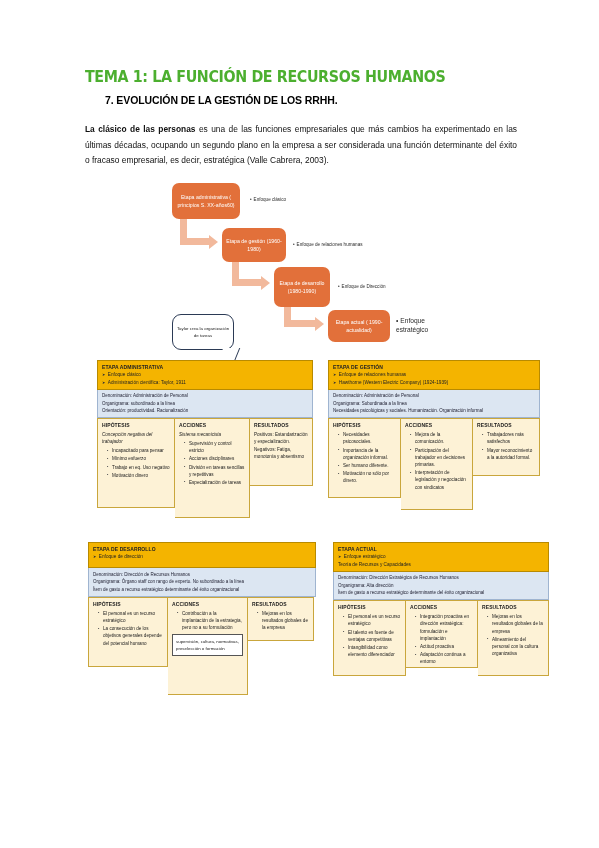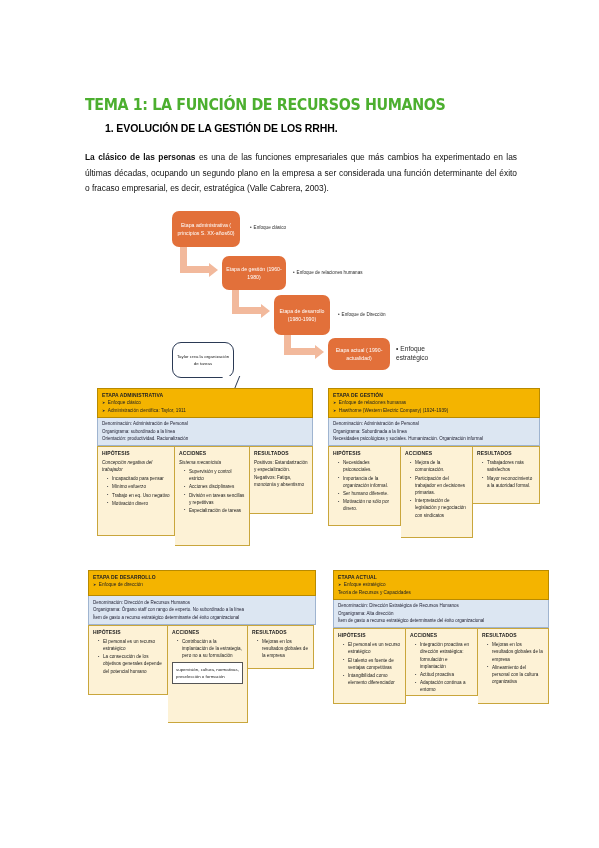--- a/index.html
+++ b/index.html
@@ -4,21 +4,21 @@
 <style>
   html,body{margin:0;padding:0;}
   body{
     width:599px;height:848px;
     background:#ffffff;
     font-family:"Liberation Sans", sans-serif;
     color:#1a1a1a;
     overflow:hidden;
     position:relative;
   }
-  .page{position:absolute;inset:0;margin-top:28px;}
+  .page{position:absolute;inset:0;}
 
   
   .doc-title{
     position:absolute;left:85px;top:68px;width:440px;
     font-family:"DejaVu Sans", sans-serif;
     font-size:15.5px;font-weight:bold;letter-spacing:-0.4px;
     color:#4CAF2F;
     transform:scaleX(0.92);transform-origin:left center;
     white-space:nowrap;
   }
@@ -111,21 +111,21 @@
     border:0.8px solid #555;background:#fff;margin-top:3px;
     padding:3px;font-size:4.4px;line-height:7px;color:#222;
   }
 </style>
 </head>
 <body>
 
 <div class="page">
 
   <div class="doc-title">TEMA 1: LA FUNCIÓN DE RECURSOS HUMANOS</div>
-  <div class="sec-num">1.   EVOLUCIÓN DE LA GESTIÓN DE LOS RRHH.</div>
+  <div class="sec-num">7.   EVOLUCIÓN DE LA GESTIÓN DE LOS RRHH.</div>
   <div class="para">
     <b>La clásico de las personas</b><span> es una de las funciones empresariales que más cambios ha experimentado en las últimas décadas, ocupando un segundo plano en la empresa a ser considerada una función determinante del éxito o fracaso empresarial, es decir, estratégica (Valle Cabrera, 2003).</span>
   </div>
 
   <div class="flow">
 
     <div class="arr arr-v" style="left:20px;top:39px;height:26px;"></div>
     <div class="arr arr-h" style="left:20px;top:58px;width:30px;"></div>
     <div class="arr-head" style="left:49px;top:55px;"></div>
 

